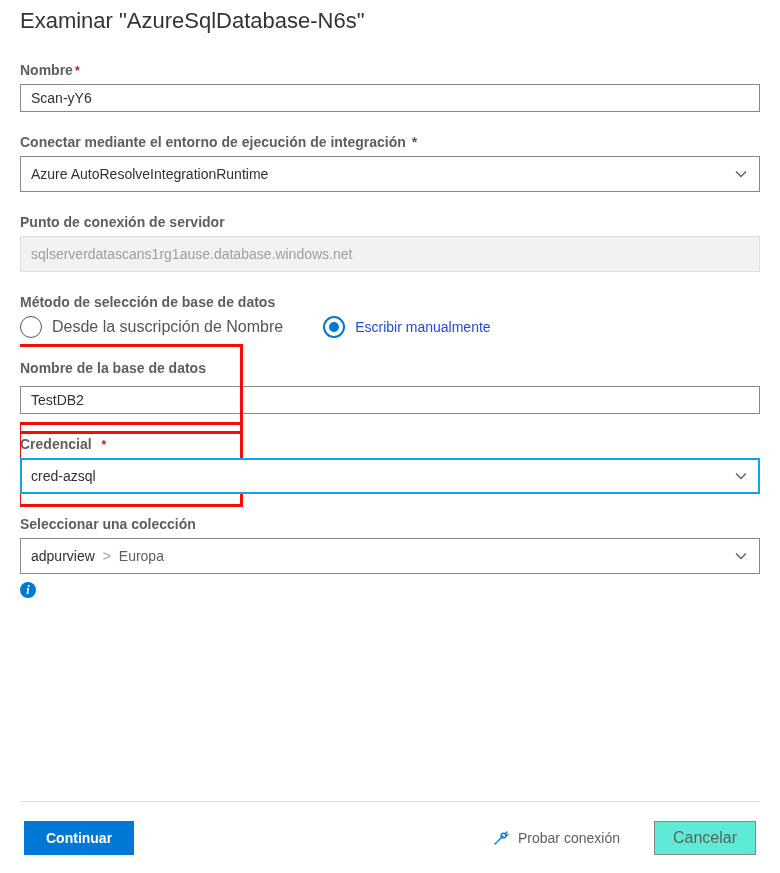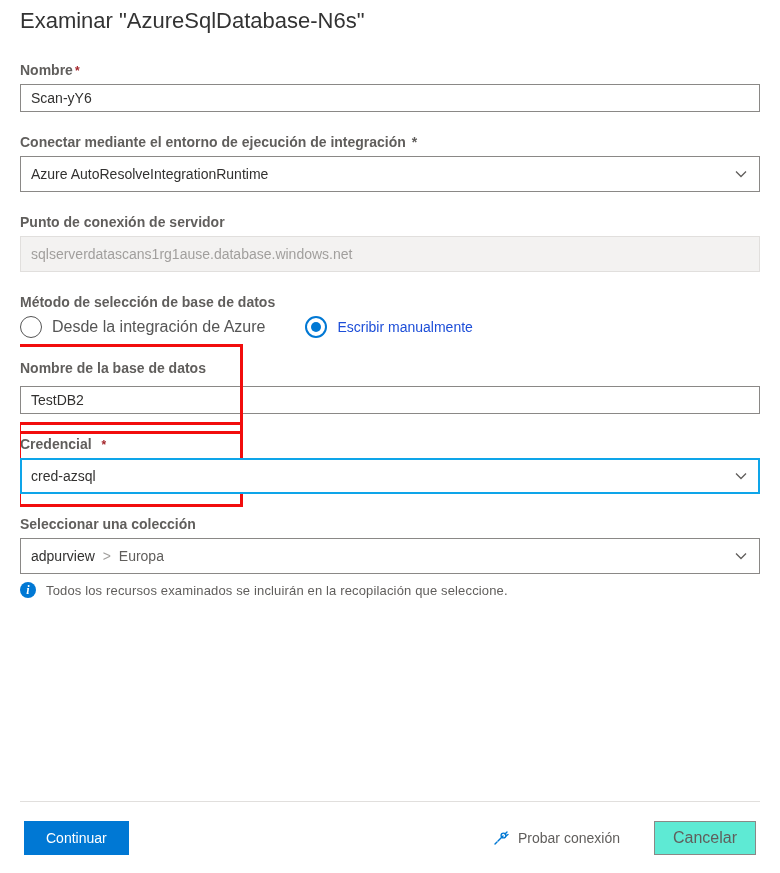--- a/index.html
+++ b/index.html
@@ -153,20 +153,21 @@
   }
   .btn-primary {
     background: #0078d4;
     color: #fff;
     border: none;
     height: 34px;
     padding: 0 22px;
     font-size: 14px;
     font-family: inherit;
     cursor: pointer;
+    font-weight: bold;
   }
   .footer-right {
     display: flex;
     align-items: center;
     gap: 30px;
   }
   .btn-link {
     display: flex;
     align-items: center;
     gap: 8px;
@@ -248,21 +249,21 @@
       <div class="readonly-input">
         <span>sqlserverdatascans1rg1ause.database.windows.net</span>
       </div>
     </div>
 
     <div class="field">
       <label class="label">Método de selección de base de datos</label>
       <div class="radio-row">
         <div class="radio-opt">
           <span class="radio-circle"></span>
-          <span class="radio-label">Desde la integración de Azure</span>
+          <span class="radio-label">Desde la suscripción de Nombre</span>
         </div>
         <div class="radio-opt">
           <span class="radio-circle selected">
               <span class="radio-dot"></span>
             </span>
           <span class="radio-label sel">Escribir manualmente</span>
         </div>
       </div>
     </div>
 
@@ -300,21 +301,20 @@
           <span class="breadcrumb-child">Europa</span>
         </div>
         <span class="chevron">
           <svg width="14" height="14" viewBox="0 0 14 14">
               <path d="M2 4.5 L7 9.5 L12 4.5" stroke="#605e5c" stroke-width="1.3" fill="none"></path>
             </svg>
         </span>
       </div>
       <div class="info-row">
         <span class="info-icon">i</span>
-        <span>Todos los recursos examinados se incluirán en la recopilación que seleccione.</span>
       </div>
     </div>
 
   </div>
 
   <div class="footer-bar">
     <button class="btn-primary">Continuar</button>
     <div class="footer-right">
       <button class="btn-link">
         <span>

